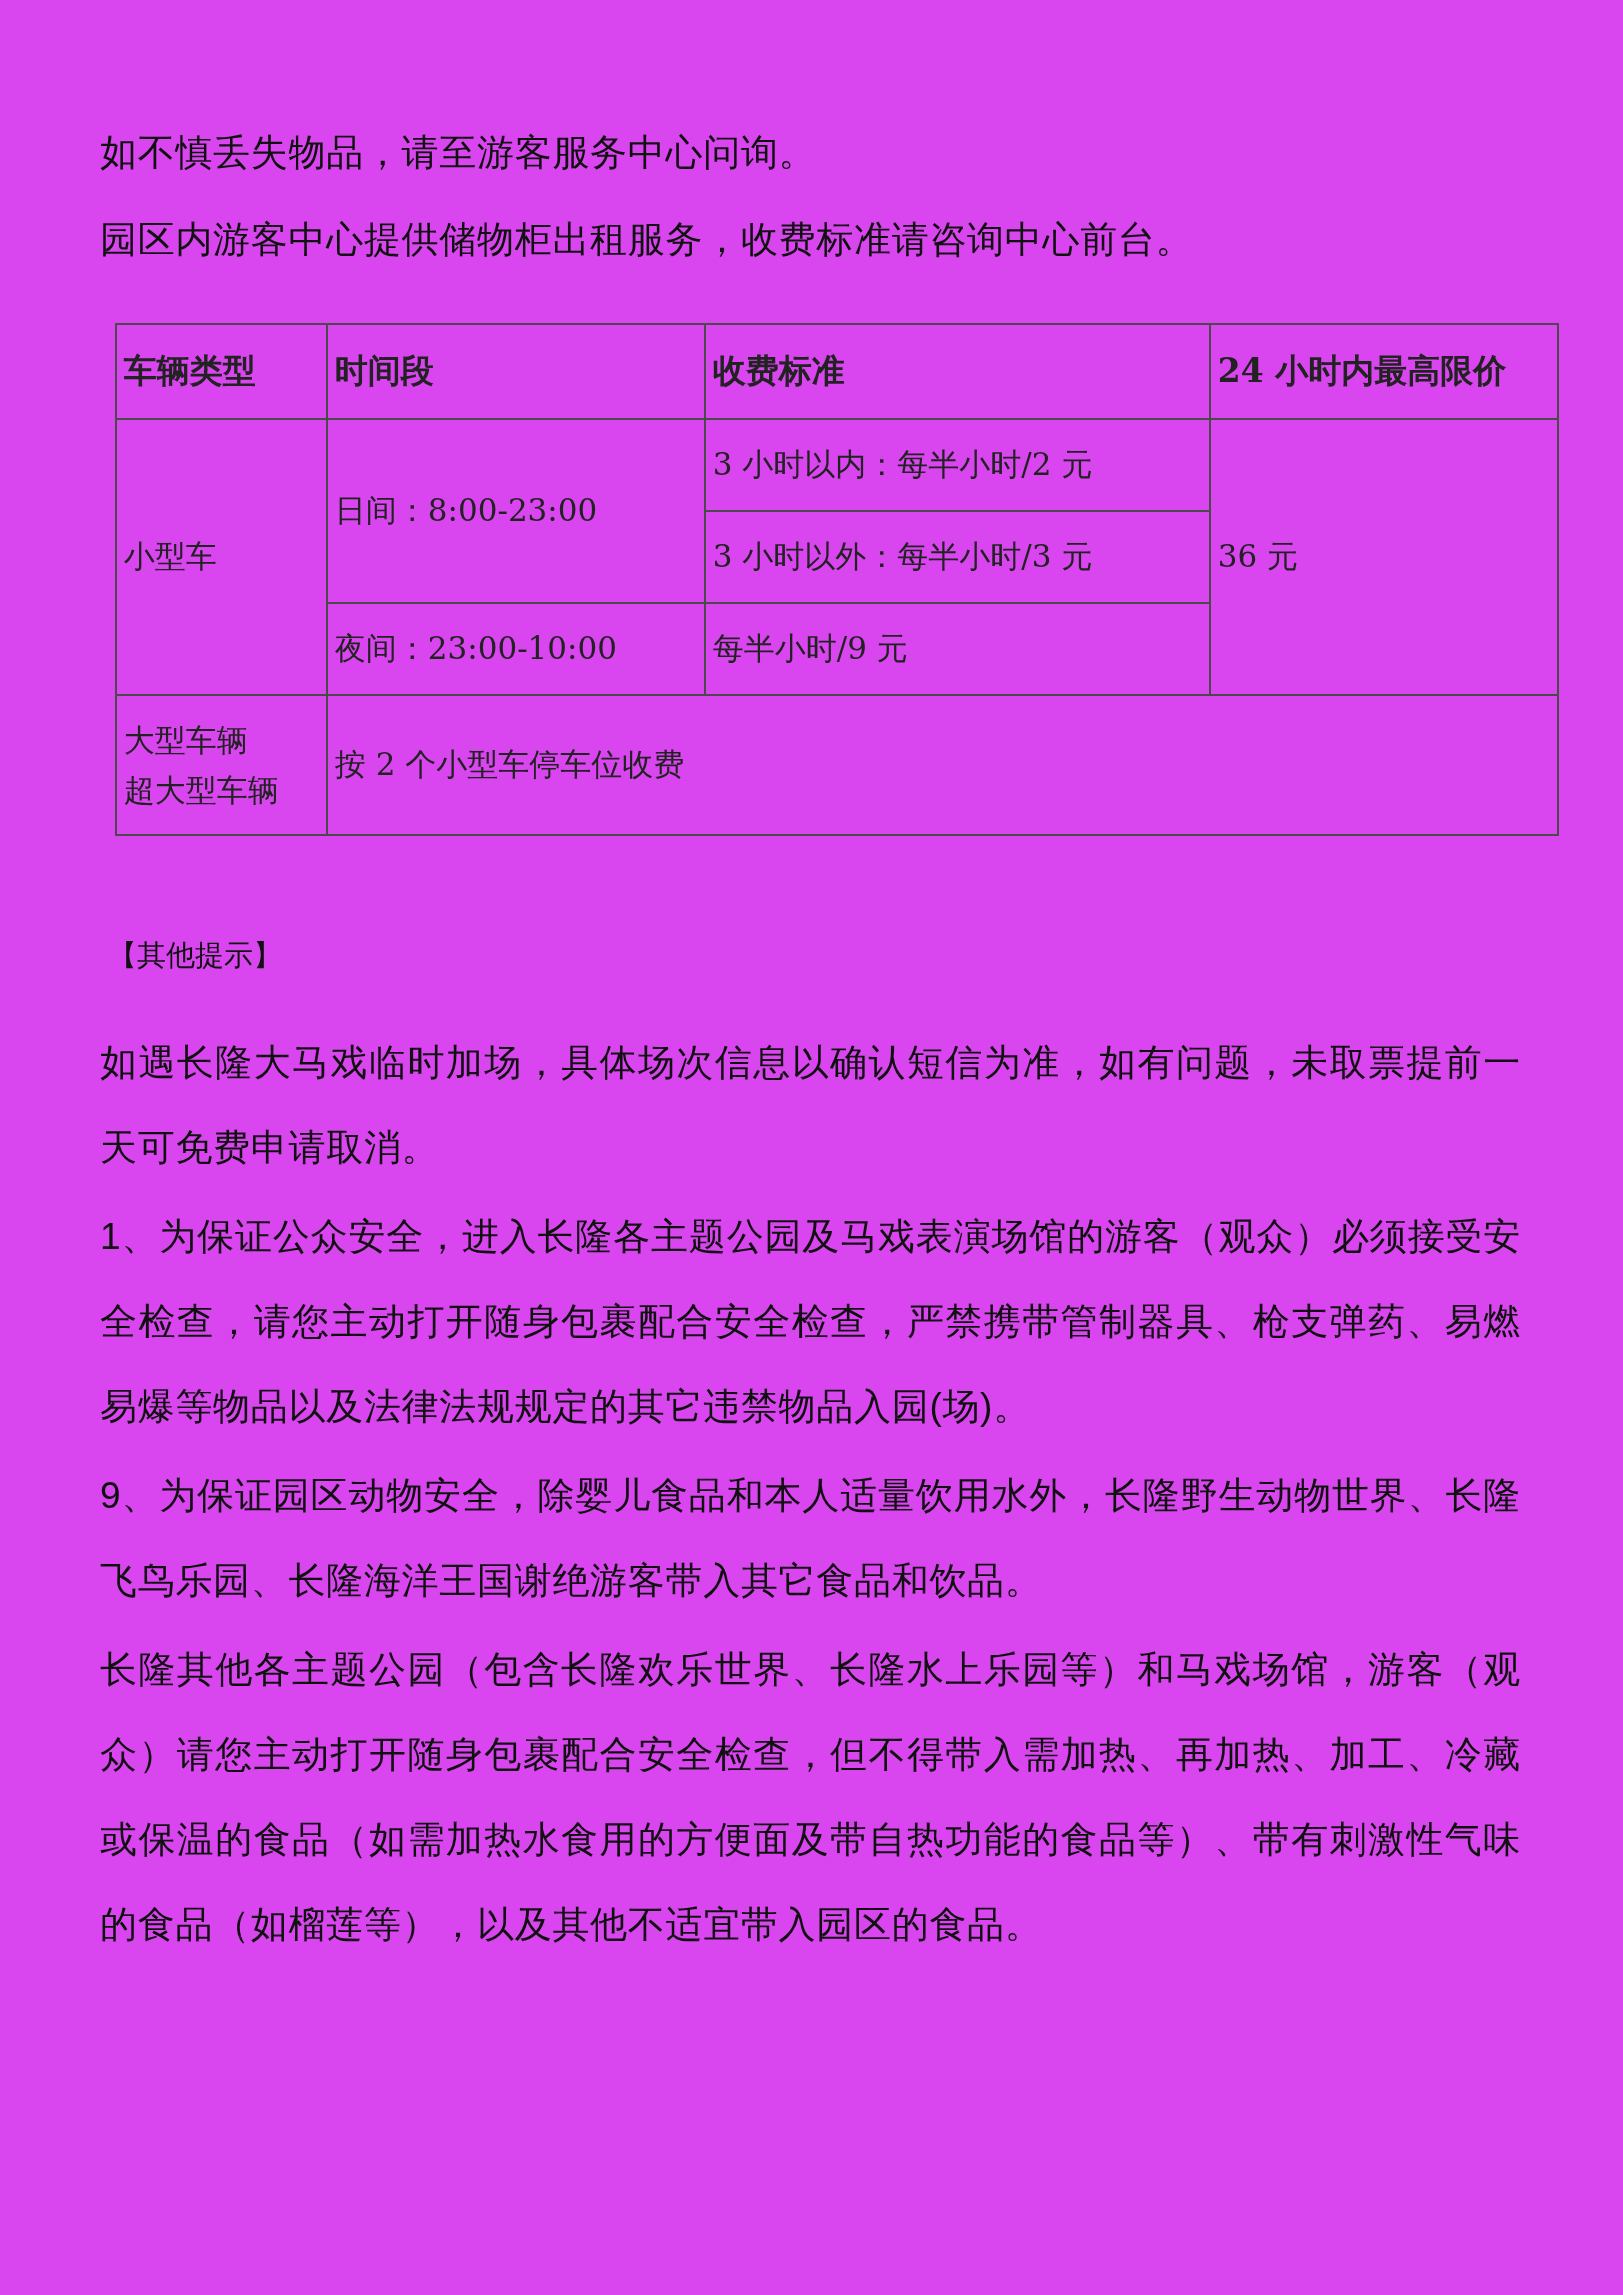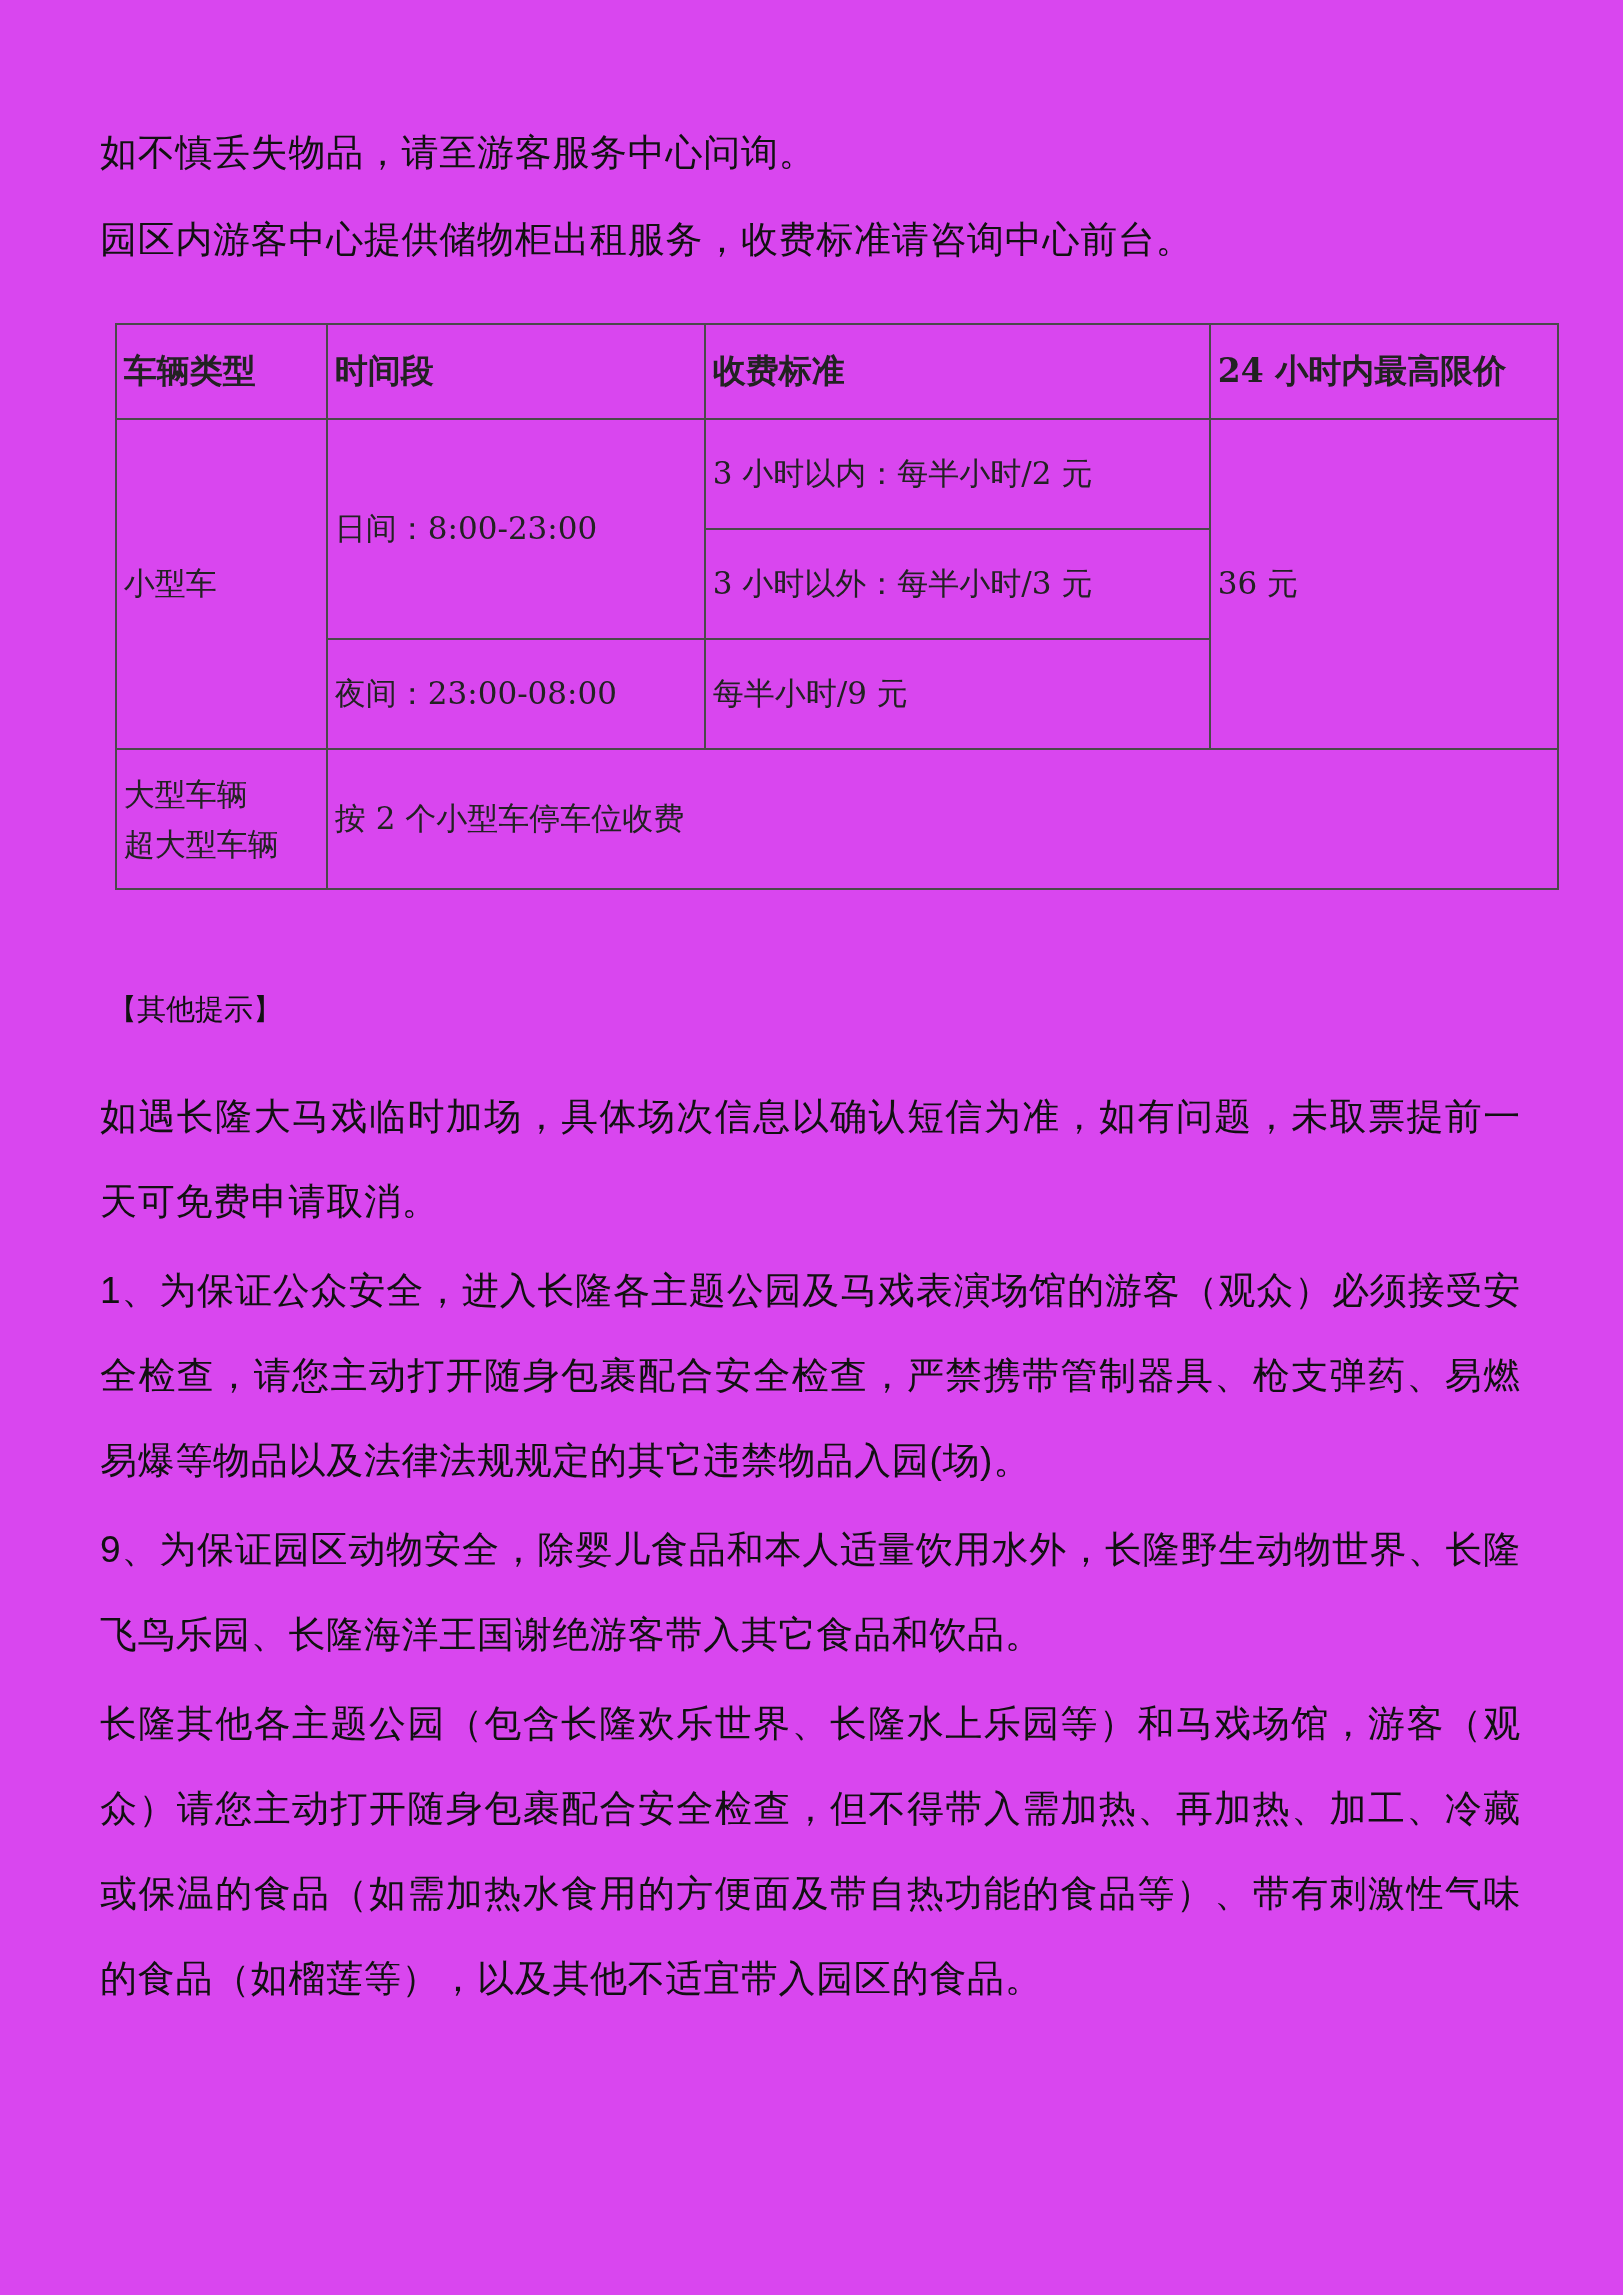--- a/index.html
+++ b/index.html
@@ -45,21 +45,21 @@
   }
   table.fee-table th {
     font-weight: bold;
     font-size: 33px;
     height: 95px;
   }
   col.c1 { width: 211px; }
   col.c2 { width: 378px; }
   col.c3 { width: 505px; }
   col.c4 { width: 348px; }
-  td.tall { height: 110px; }
+  td.tall { height: 92px; }
   .two-line span { display: block; line-height: 50px; }
   
   .tips {
     margin-top: 82px;
   }
   .tips h2 {
     font-size: 29px;
     font-weight: normal;
     color: #111;
     margin-left: 8px;
@@ -103,21 +103,21 @@
       <tr>
         <td rowspan="3">小型车</td>
         <td rowspan="2">日间：8:00-23:00</td>
         <td class="tall">3 小时以内：每半小时/2 元</td>
         <td rowspan="3">36 元</td>
       </tr>
       <tr>
         <td class="tall">3 小时以外：每半小时/3 元</td>
       </tr>
       <tr>
-        <td>夜间：23:00-08:00</td>
+        <td>夜间：23:00-10:00</td>
         <td class="tall">每半小时/9 元</td>
       </tr>
       <tr>
         <td class="two-line tall">
           <span>大型车辆</span>
           <span>超大型车辆</span>
         </td>
         <td colspan="3">按 2 个小型车停车位收费</td>
       </tr>
     </tbody>

